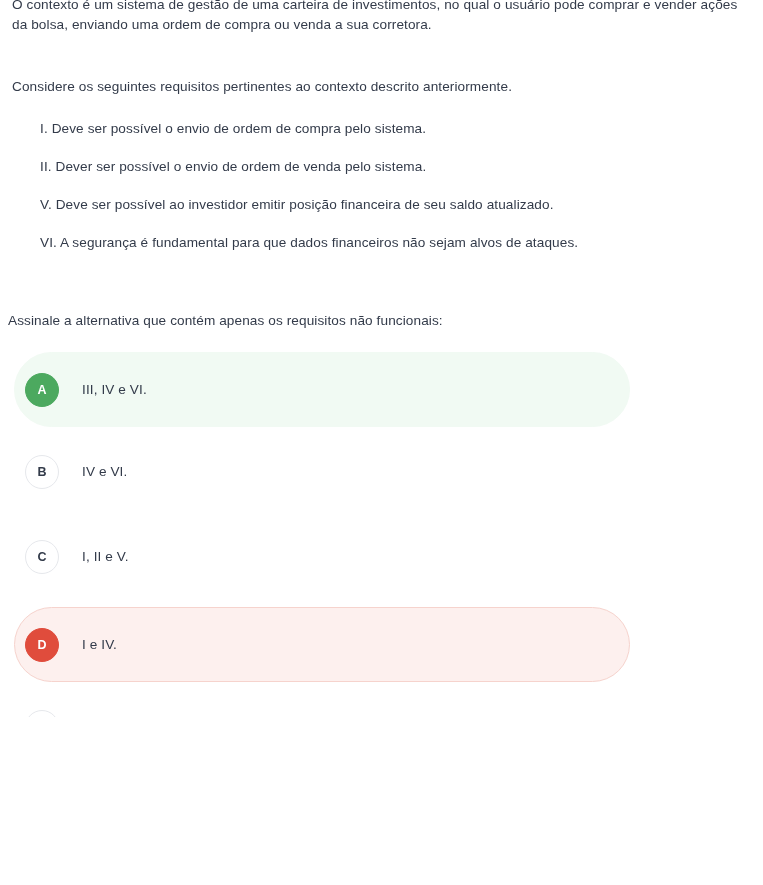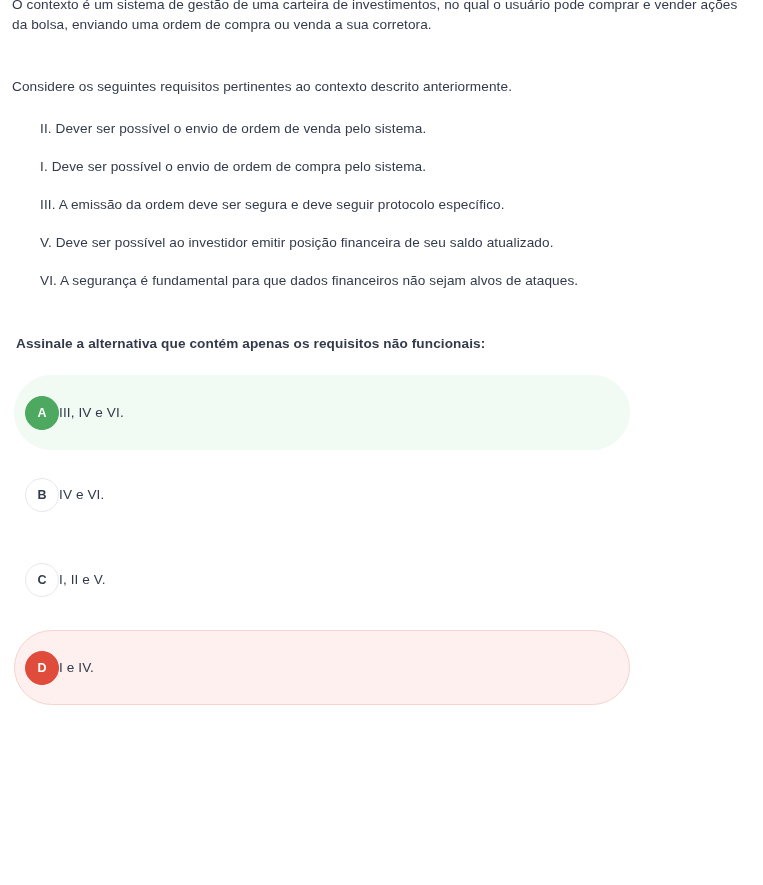--- a/index.html
+++ b/index.html
@@ -51,28 +51,27 @@
     padding: 0;
     list-style: none;
   }
   .req-item {
     padding-left: 40px;
     font-size: 13.6px;
     line-height: 20px;
     letter-spacing: 0.1px;
     margin-bottom: 18px;
   }
-  .req-item:last-child { margin-bottom: 1px; }
+  .req-item:last-child { margin-bottom: 16px; }
 
   .prompt {
-    padding: 0 16px;
-    font-size: 13.6px;
-    line-height: 20px;
-    letter-spacing: 0.1px;
-    font-weight: bold;
+    padding: 0 8px;
+    font-size: 13.6px;
+    line-height: 20px;
+    letter-spacing: 0.1px;
   }
 
   
   .options {
     margin-top: 21px;
     padding: 0 12px 0 14px;
   }
 
   .option {
     position: relative;
@@ -129,20 +128,21 @@
     color: #ffffff;
   }
 
   .badge.red {
     background: #e04c3c;
     border-color: #e04c3c;
     color: #ffffff;
   }
 
   .option-text {
+    margin-left: 23px;
     font-size: 13.6px;
     line-height: 20px;
     letter-spacing: 0.1px;
     color: #333b4a;
   }
 
   
   .gap-a { height: 10px; }
   .gap-b { height: 15px; }
   .gap-c { height: 15px; }
@@ -160,23 +160,22 @@
 
     <div class="spacer-lg"></div>
 
     <div class="stem">
       <p>Considere os seguintes requisitos pertinentes ao contexto descrito anteriormente.</p>
     </div>
 
     <div class="spacer-md"></div>
 
     <ul class="req-list">
+      <li class="req-item">I. Deve ser possível o envio de ordem de compra pelo sistema.</li>
       <li class="req-item">II. Dever ser possível o envio de ordem de venda pelo sistema.</li>
-      <li class="req-item">I. Deve ser possível o envio de ordem de compra pelo sistema.</li>
-      <li class="req-item">III. A emissão da ordem deve ser segura e deve seguir protocolo específico.</li>
       <li class="req-item">V. Deve ser possível ao investidor emitir posição financeira de seu saldo atualizado.</li>
       <li class="req-item">VI. A segurança é fundamental para que dados financeiros não sejam alvos de ataques.</li>
     </ul>
 
     <div class="spacer-lg"></div>
 
     <div class="prompt">
       <span>Assinale a alternativa que contém apenas os requisitos não funcionais:</span>
     </div>
 

